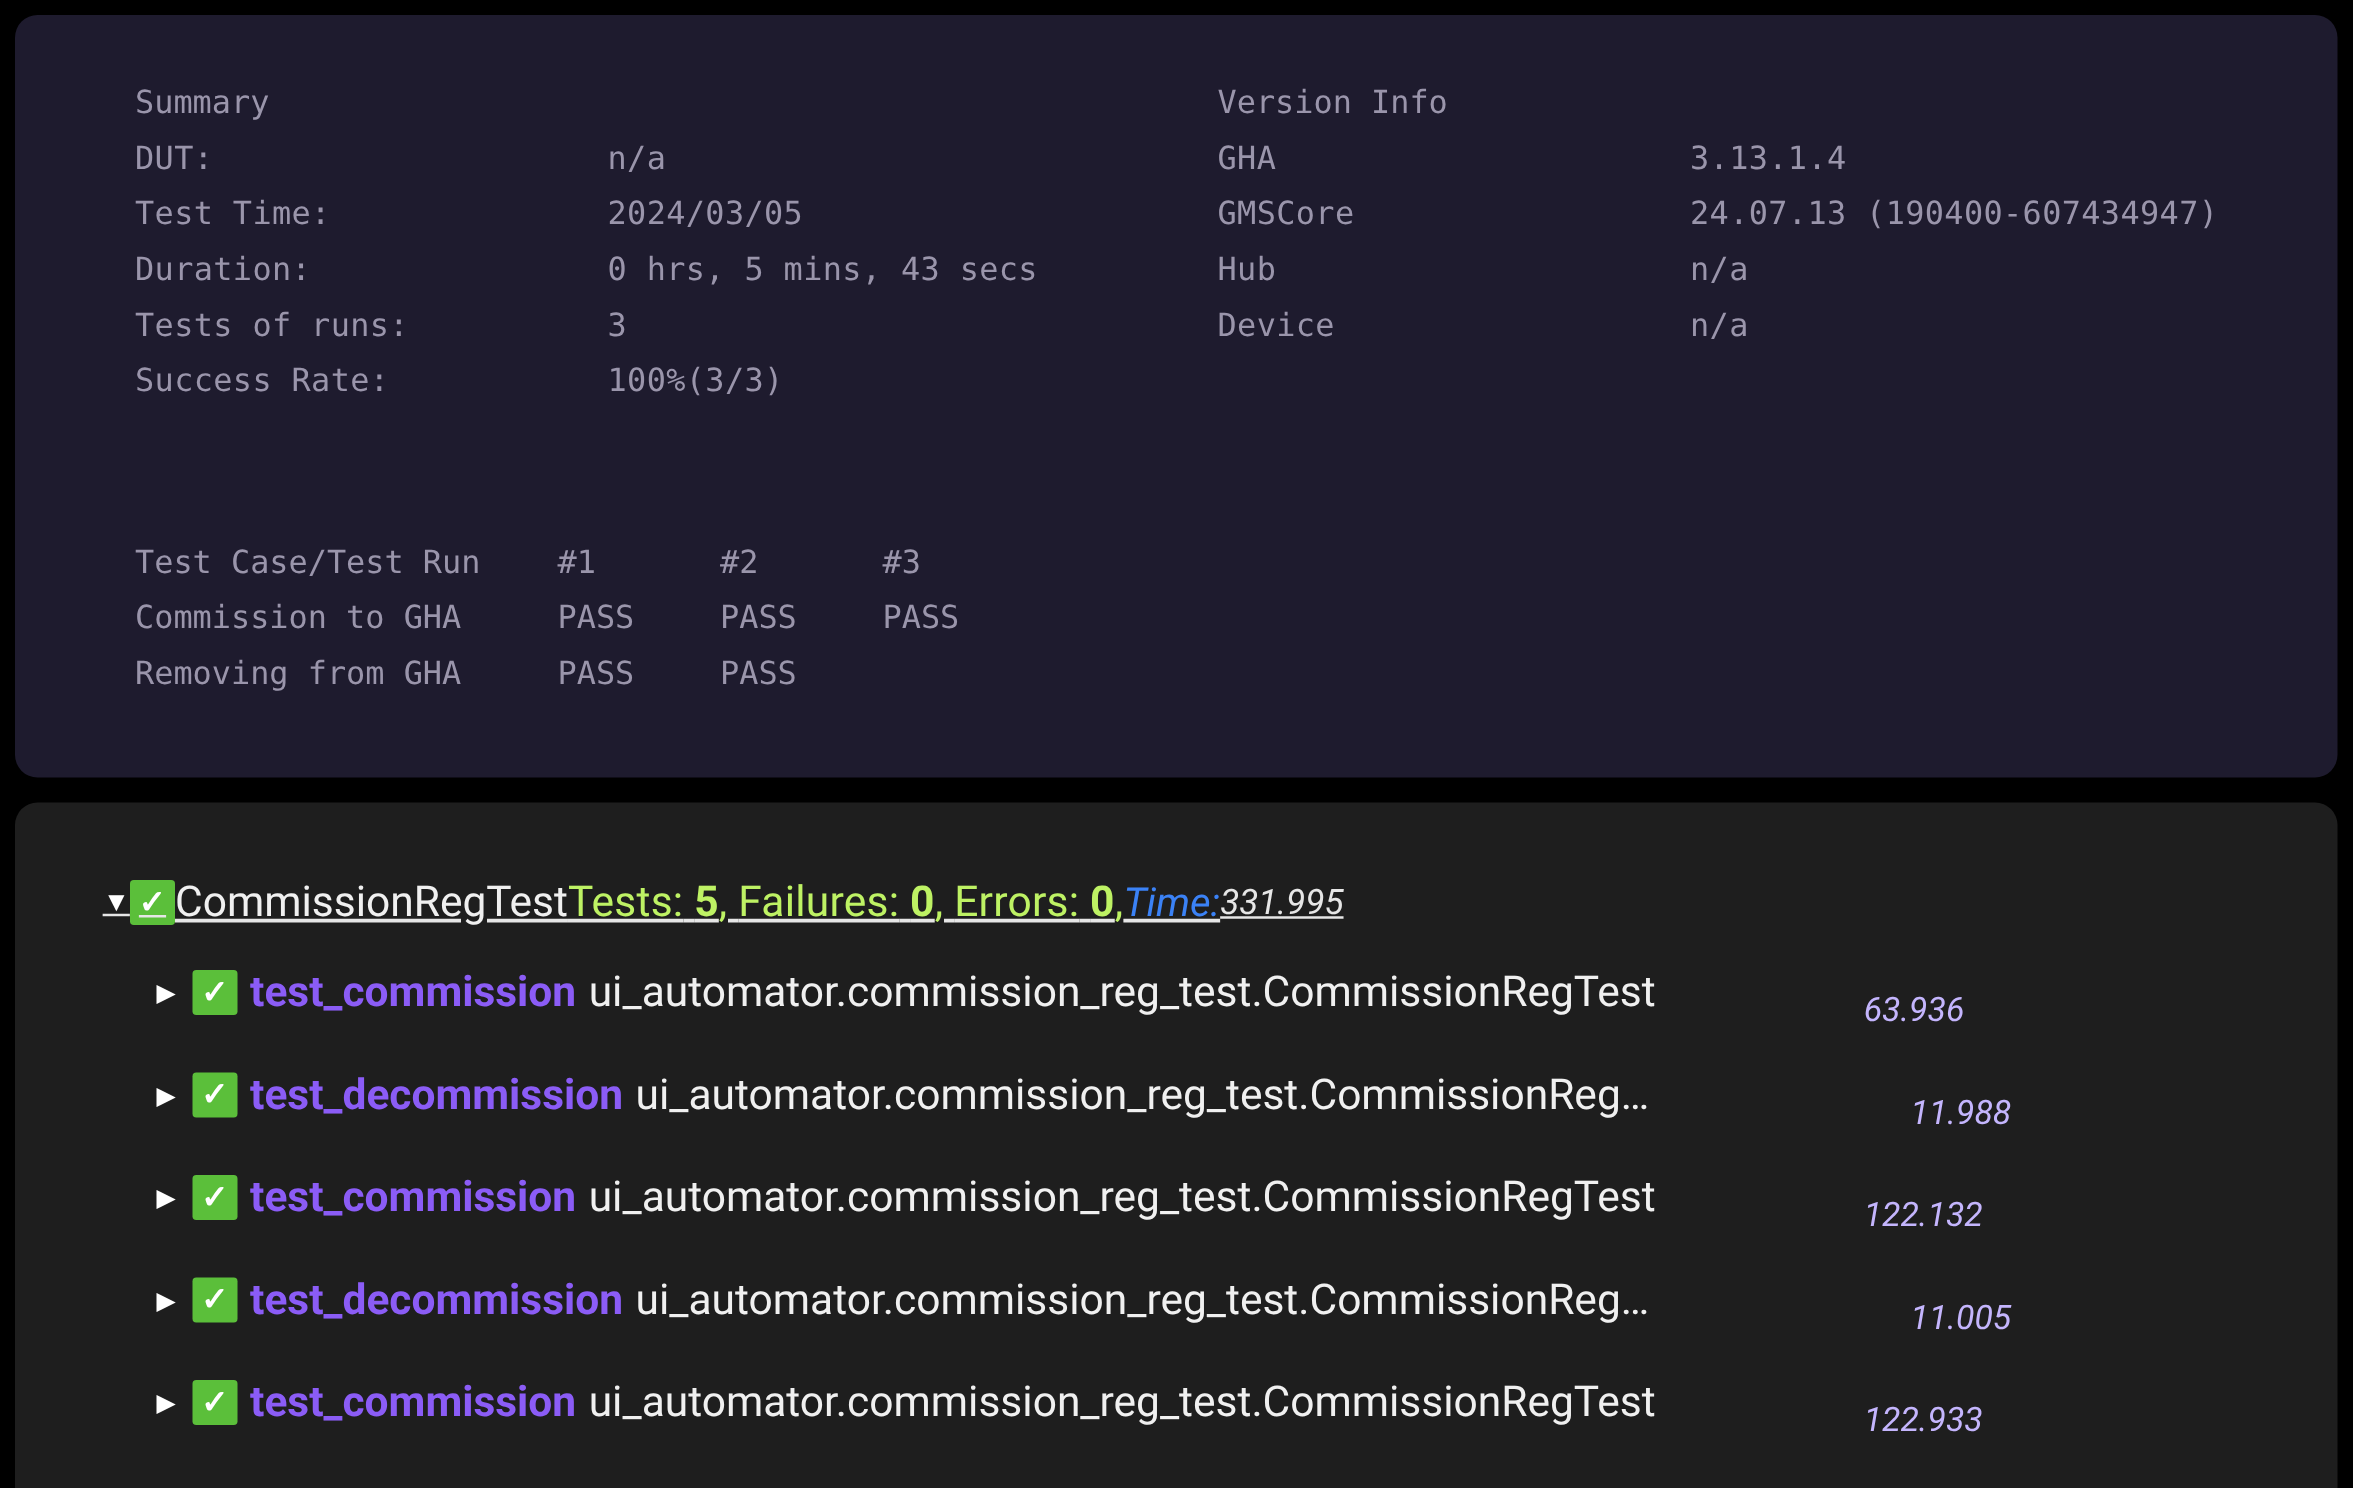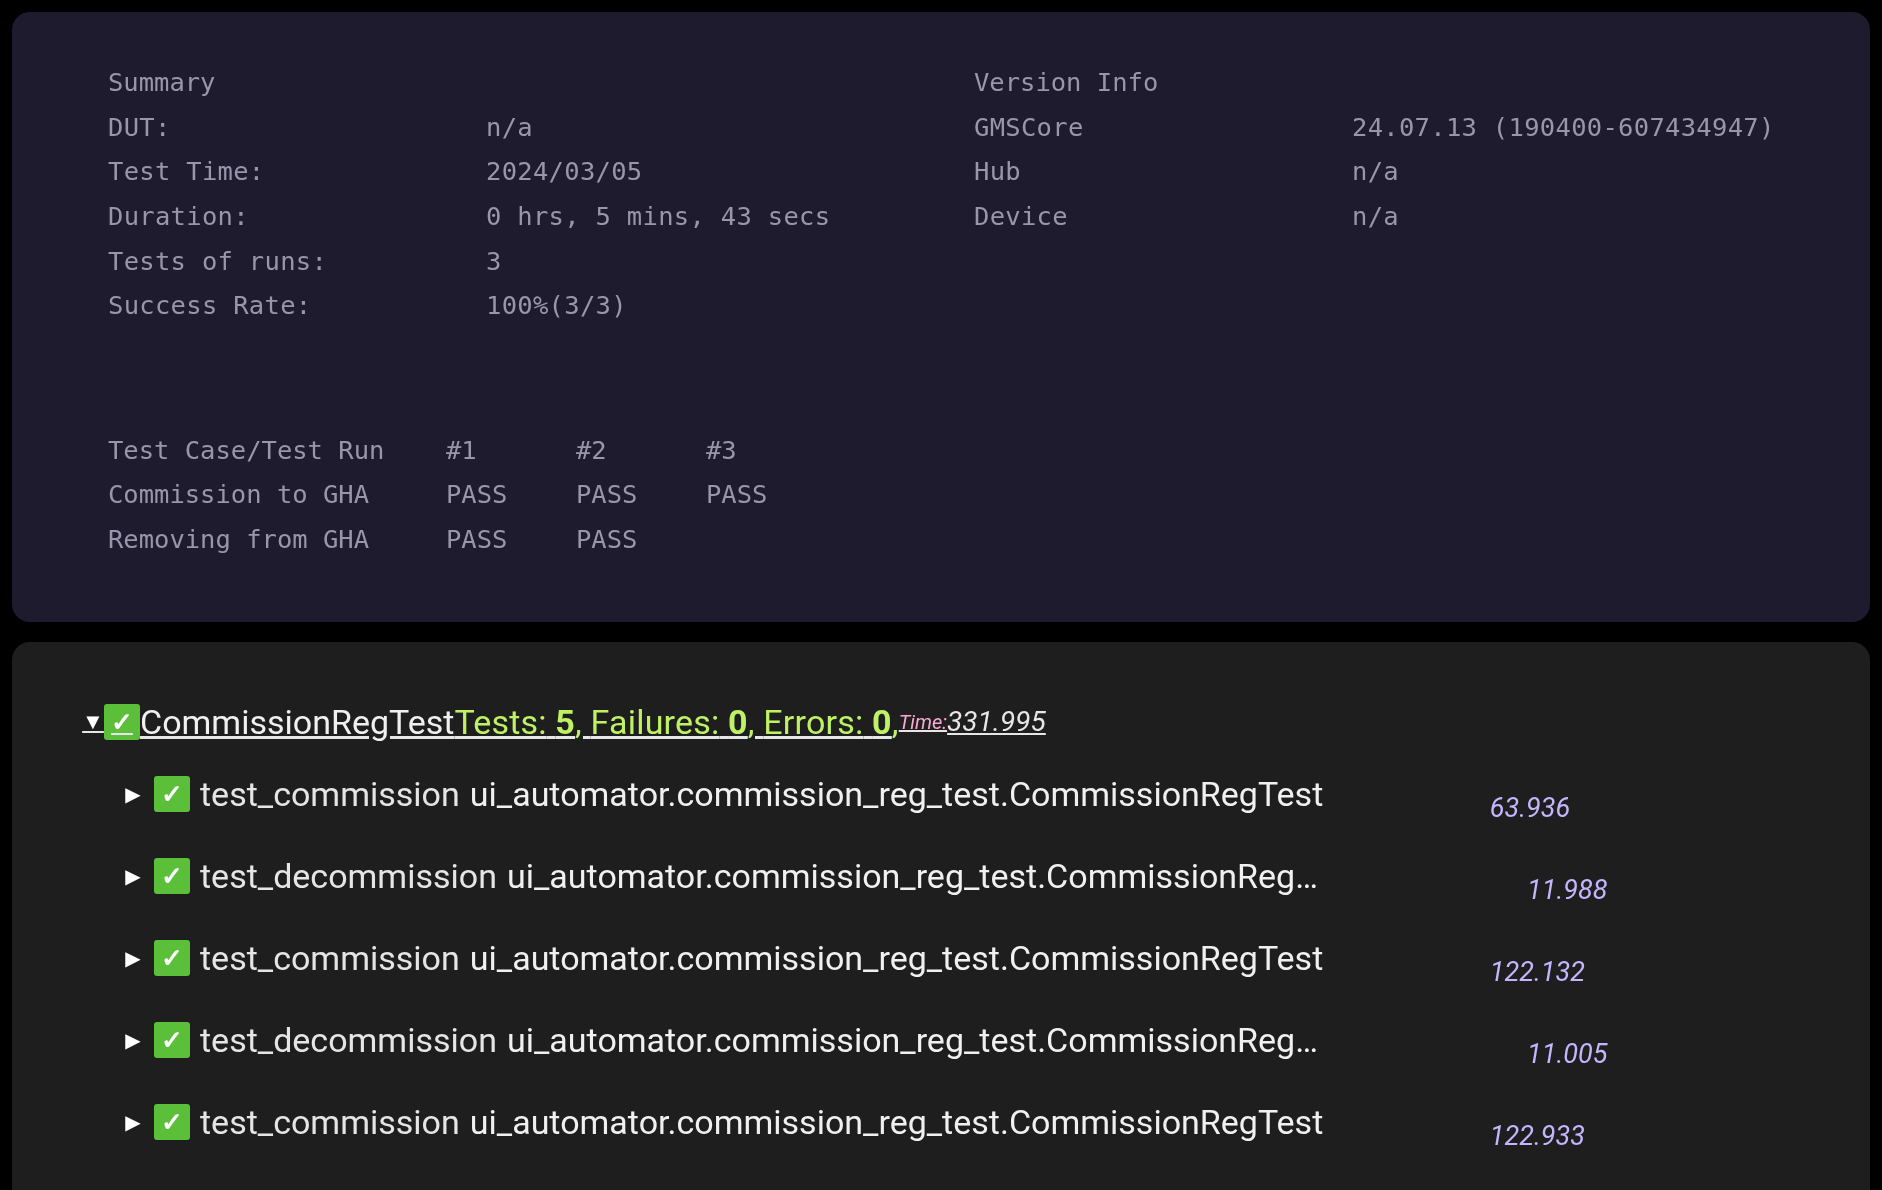--- a/index.html
+++ b/index.html
@@ -88,23 +88,23 @@
     border-radius: 3px;
     color: #ffffff;
     font-size: 26px;
     font-weight: 900;
     flex-shrink: 0;
   }
   .check::before { content: "✓"; }
   .suite-name { font-weight: 400; color: #f0f0f0; }
   .stats-text { font-weight: 400; color: #bef264; letter-spacing: 0.2px; }
   .stats-text b { font-weight: 700; }
-  .time-label { font-style: italic; font-size: 20px; color: #f9a8d4; }
+  .time-label { font-style: italic; font-size: 32px; color: #3b82f6; }
   .time-val { font-style: italic; font-size: 28px; color: #e6e6e6; }
-  .test-name { font-weight: 400; color: #e5e5e5; }
+  .test-name { font-weight: 700; color: #8b5cf6; }
   .test-path { font-weight: 400; color: #f0f0f0; flex: 1; white-space: nowrap; overflow: hidden; text-overflow: ellipsis; max-width: 1000px; }
   .test-time { font-style: italic; font-size: 27px; color: #c4b5fd; margin-left: 10px; margin-top: 28px; }
 </style>
 </head>
 <body>
 
 <div class="panel panel-top">
   <div class="info-grid">
 
     <div class="info-col">
@@ -126,20 +126,24 @@
         <div class="info-value">3</div>
       </div>
       <div class="info-row">
         <div class="info-label">Success Rate:</div>
         <div class="info-value">100%(3/3)</div>
       </div>
     </div>
 
     <div class="info-col">
       <div class="info-title">Version Info</div>
+      <div class="info-row">
+        <div class="info-label">GHA</div>
+        <div class="info-value">3.13.1.4</div>
+      </div>
       <div class="info-row">
         <div class="info-label">GMSCore</div>
         <div class="info-value">24.07.13 (190400-607434947)</div>
       </div>
       <div class="info-row">
         <div class="info-label">Hub</div>
         <div class="info-value">n/a</div>
       </div>
       <div class="info-row">
         <div class="info-label">Device</div>

